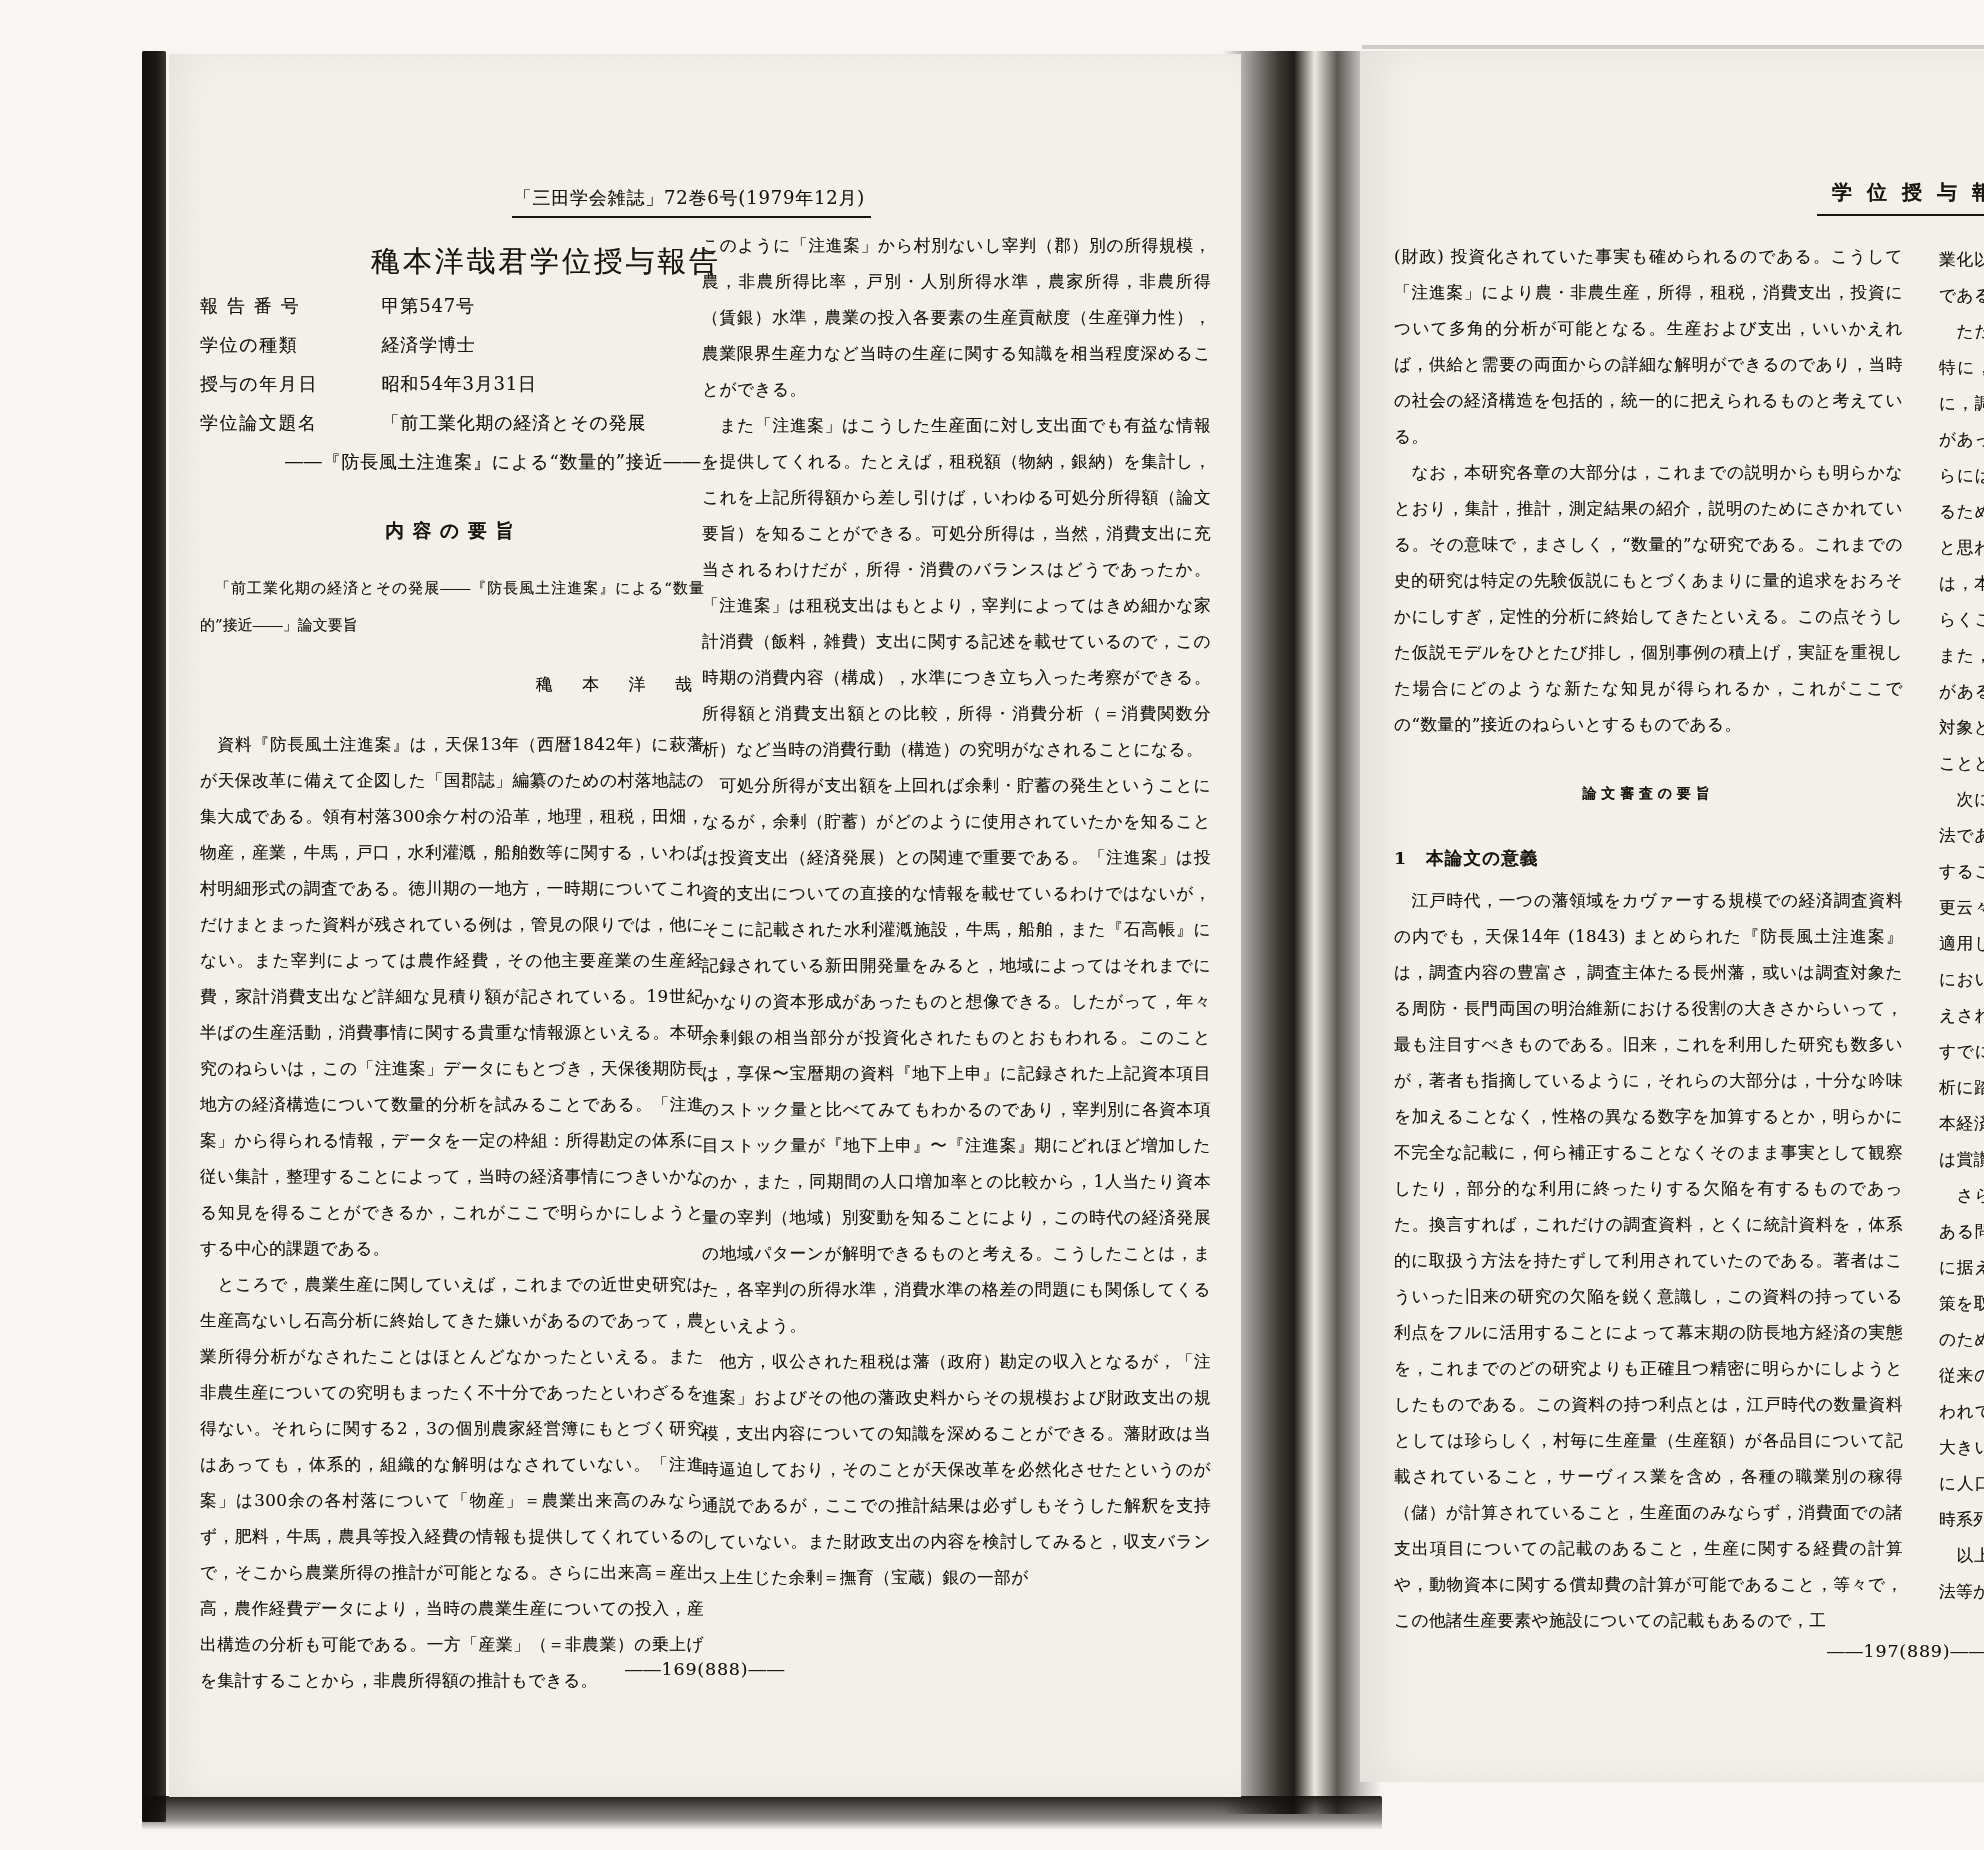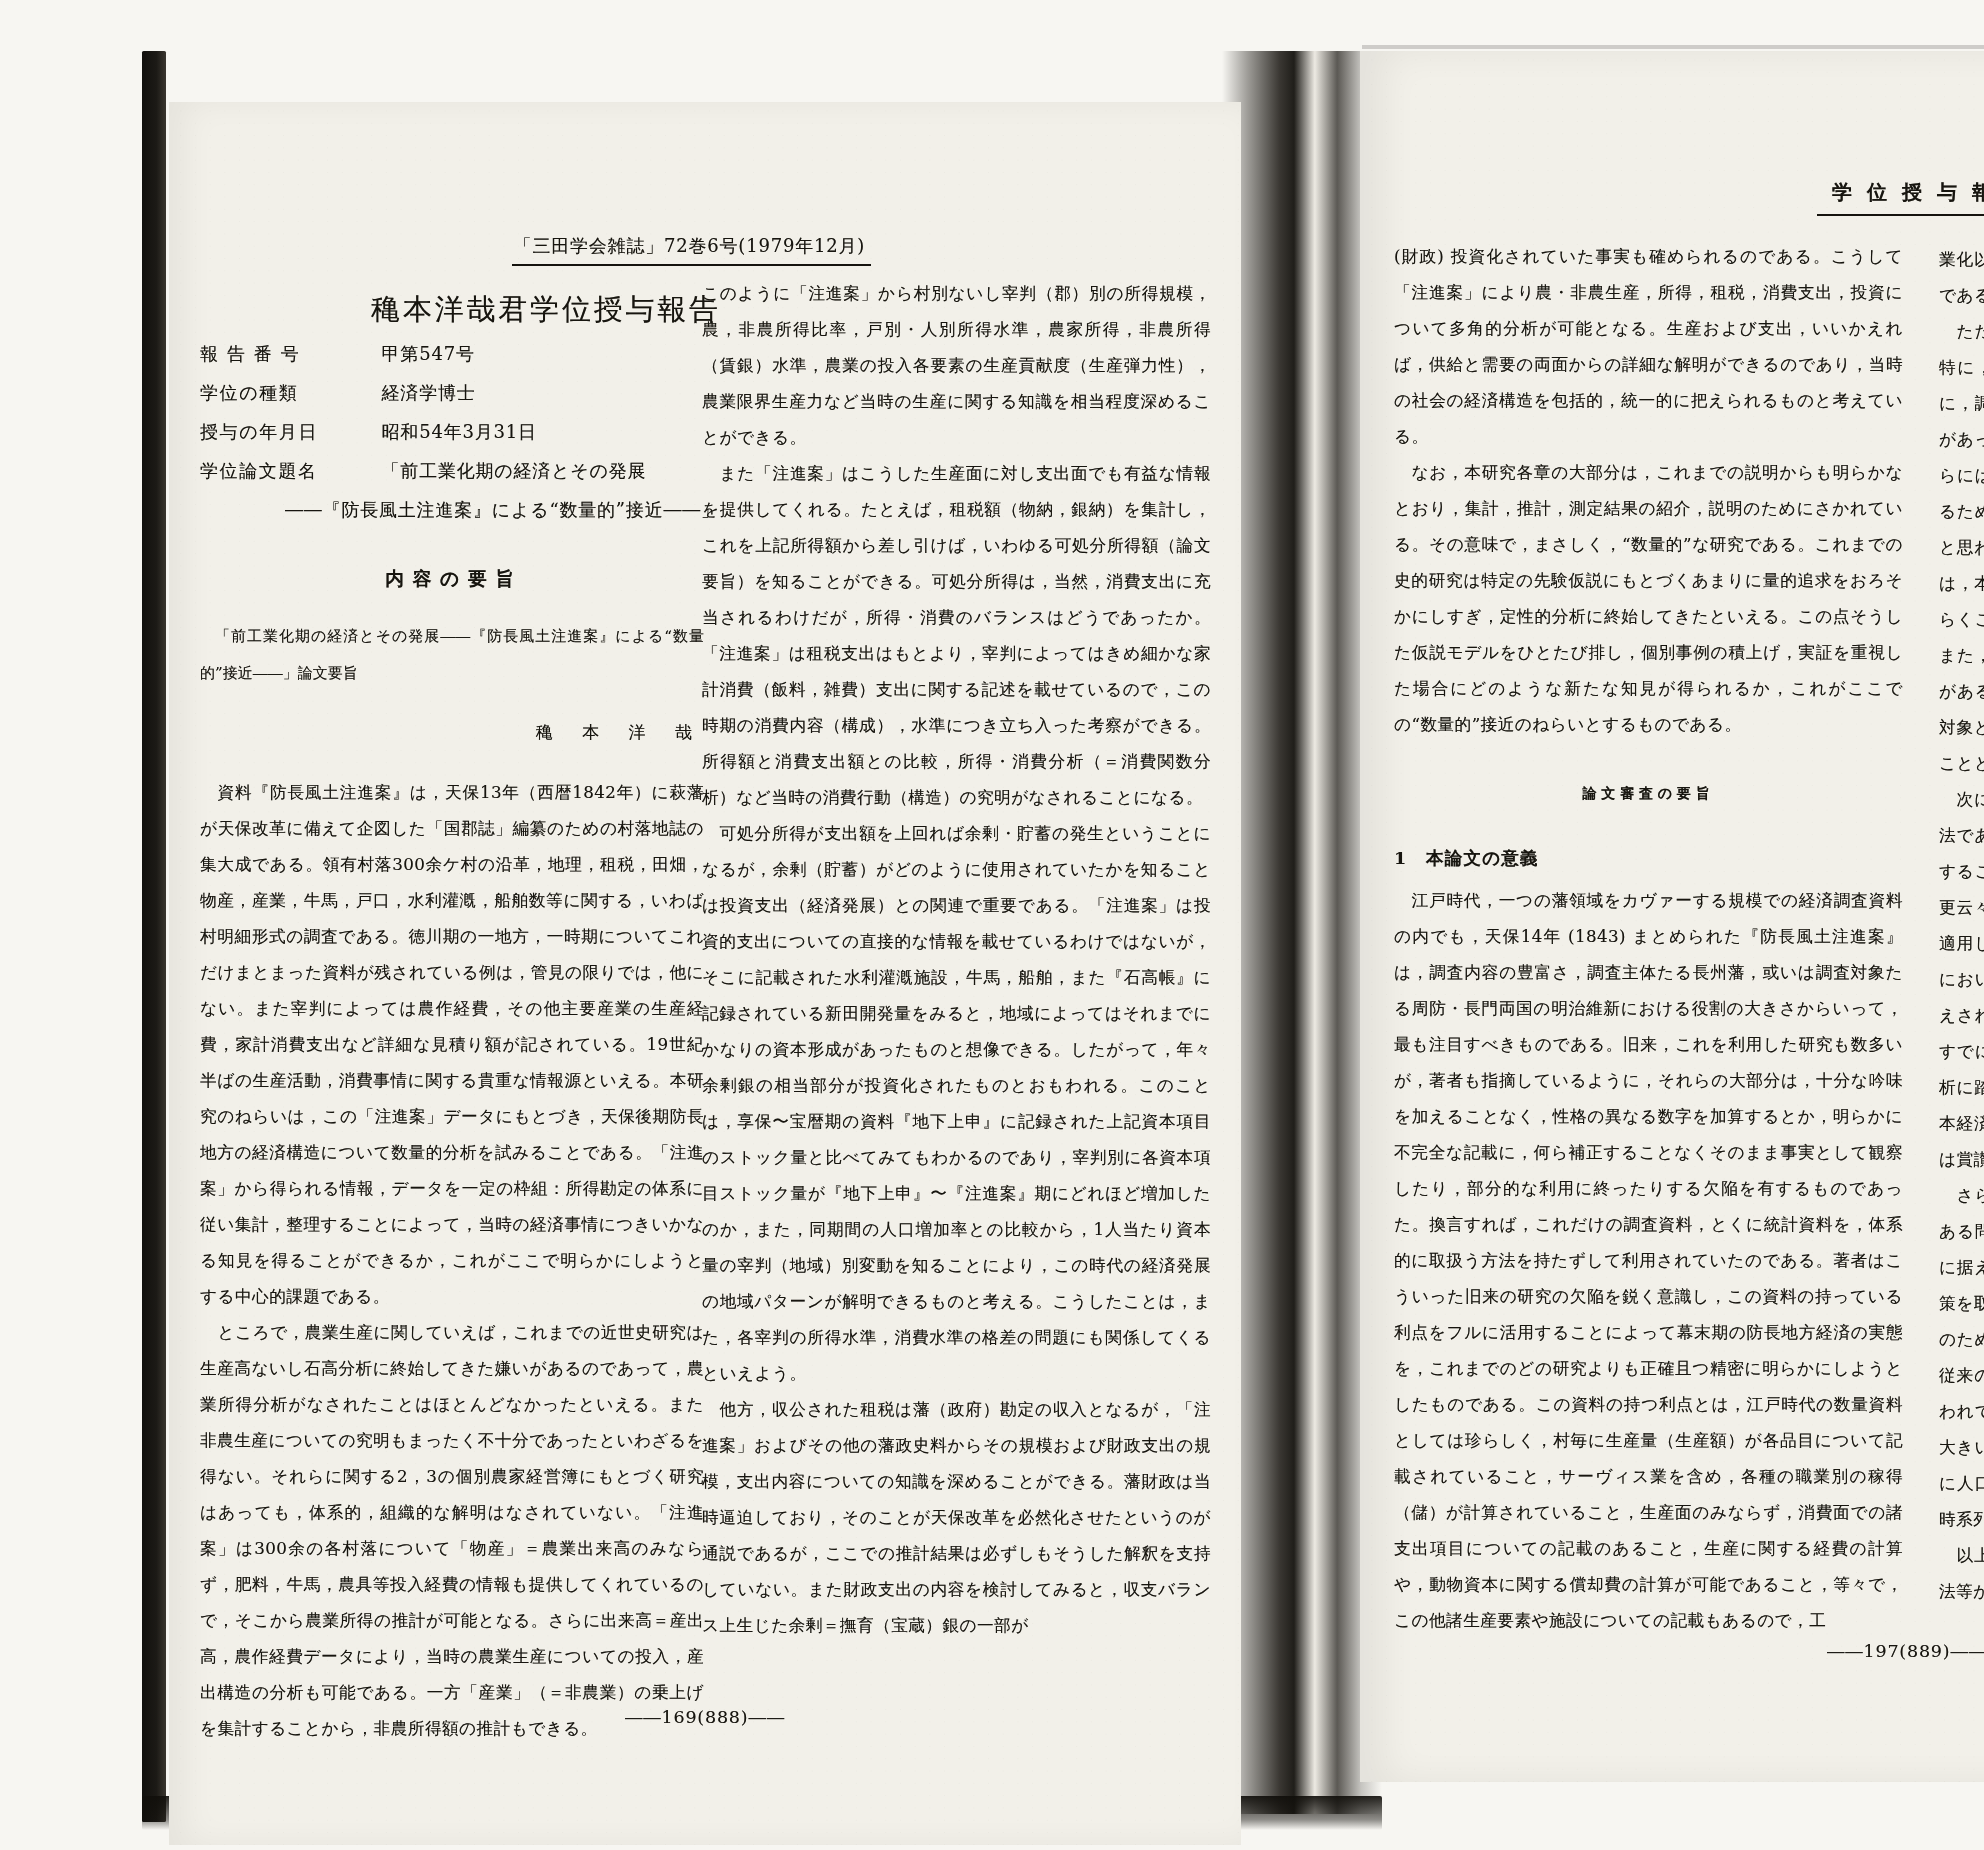--- a/index.html
+++ b/index.html
@@ -15,21 +15,21 @@
   .page{
     position:absolute;
     background:#f2f0e9;
     background-image:
       radial-gradient(rgba(40,35,25,0.05) 0.5px, transparent 0.5px),
       radial-gradient(rgba(40,35,25,0.035) 0.4px, transparent 0.4px);
     background-size:9px 7.5px, 14.7px 12.3px;
     background-position:0 0, 4.4px 2.8px;
   }
   #left-page{left:169px;top:54px;width:1072px;height:1743px;
-    box-shadow:inset 16px 0 32px rgba(0,0,0,0.05);margin-top:48px;}
+    box-shadow:inset 16px 0 32px rgba(0,0,0,0.05);}
   #right-page{left:1360px;top:51px;width:1165px;height:1731px;
     box-shadow:inset 24px 0 36px rgba(0,0,0,0.06);}
   #book-edge-left{
     position:absolute;left:142px;top:51px;width:24px;height:1771px;
     background:linear-gradient(90deg,#11100d 0%,#1c1a16 60%,#3a362f 100%);
     border-radius:1.6px;
   }
   #book-spine{
     position:absolute;left:1222px;top:51px;width:160px;height:1763px;
     background:linear-gradient(90deg,

